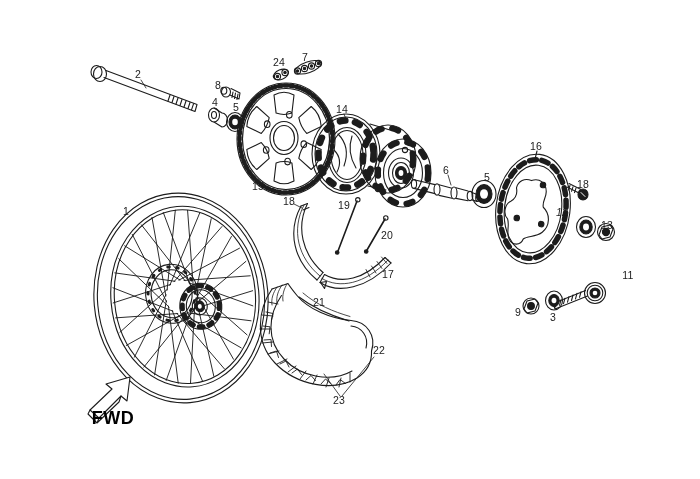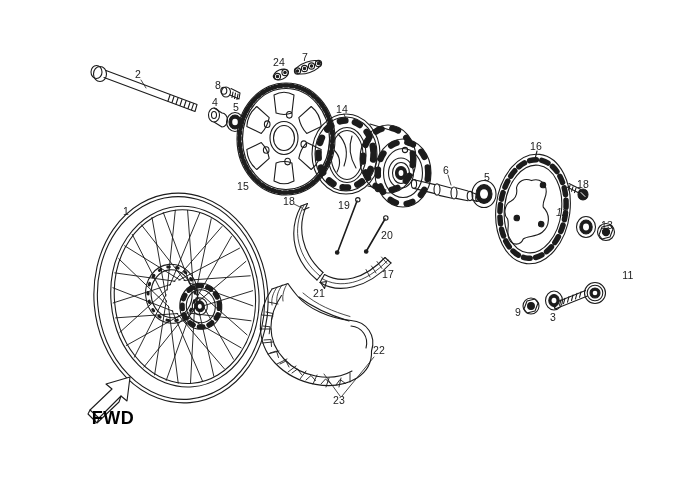--- a/index.html
+++ b/index.html
@@ -308,25 +308,25 @@
       <div class="callout" style="left: 487px; top: 177px;">5</div>
       <div class="callout" style="left: 446px; top: 170px;">6</div>
       <div class="callout" style="left: 305px; top: 57px;">7</div>
       <div class="callout" style="left: 218px; top: 85px;">8</div>
       <div class="callout" style="left: 518px; top: 312px;">9</div>
       <div class="callout" style="left: 289px; top: 201px;">18</div>
       <div class="callout" style="left: 606px; top: 275px; margin-left: 22px;">11</div>
       <div class="callout" style="left: 562px; top: 212px; font-style: italic;">12</div>
       <div class="callout" style="left: 607px; top: 217px; margin-top: 8px;">13</div>
       <div class="callout" style="left: 342px; top: 109px;">14</div>
-      <div class="callout" style="left: 243px; top: 186px;">15</div>
+      <div class="callout" style="left: 258px; top: 186px;">15</div>
       <div class="callout" style="left: 536px; top: 146px;">16</div>
       <div class="callout" style="left: 388px; top: 274px;">17</div>
       <div class="callout" style="left: 583px; top: 184px;">18</div>
       <div class="callout" style="left: 344px; top: 205px;">19</div>
       <div class="callout" style="left: 381px; top: 235px; padding-left: 12px;">20</div>
-      <div class="callout" style="left: 319px; top: 293px; text-align: right;">21</div>
+      <div class="callout" style="left: 319px; top: 302px; text-align: right;">21</div>
       <div class="callout" style="left: 379px; top: 350px;">22</div>
       <div class="callout" style="left: 339px; top: 400px;">23</div>
       <div class="callout" style="left: 279px; top: 62px;">24</div>
     </div>
 <div class="fwd">FWD</div>
 </div>
 
 </body></html>

